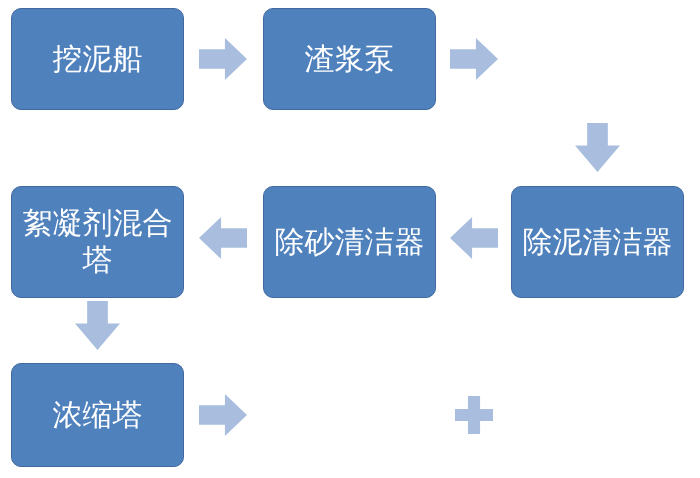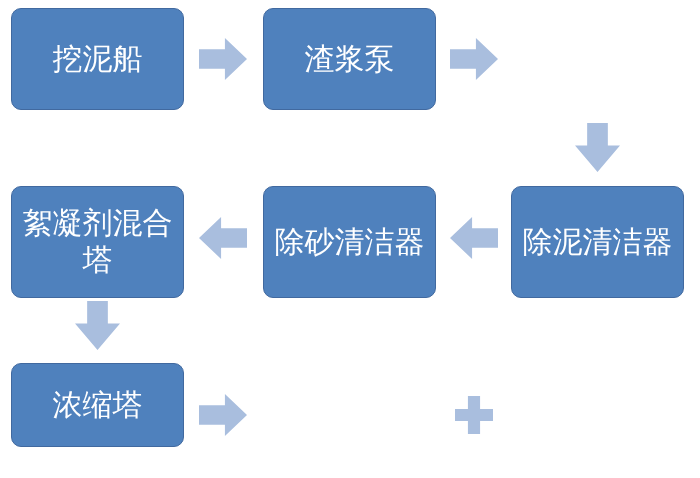--- a/index.html
+++ b/index.html
@@ -33,21 +33,21 @@
     display: flex;
     align-items: center;
     justify-content: center;
     text-align: center;
     font-size: 30px;
     line-height: 1.22;
     padding: 0 5px;
   }
   .row1 { top: 8px;   height: 102px; }
   .row2 { top: 186px; height: 112px; }
-  .row3 { top: 363px; height: 84px; }
+  .row3 { top: 363px; height: 104px; }
   .col1 { left: 11px; }
   .col2 { left: 263px; align-items: center; }
   .col3 { left: 511px; }
 
   .connector {
     position: absolute;
     background: var(--arrow-fill);
   }
   .arrow-right {
     width: 48px; height: 42px;

